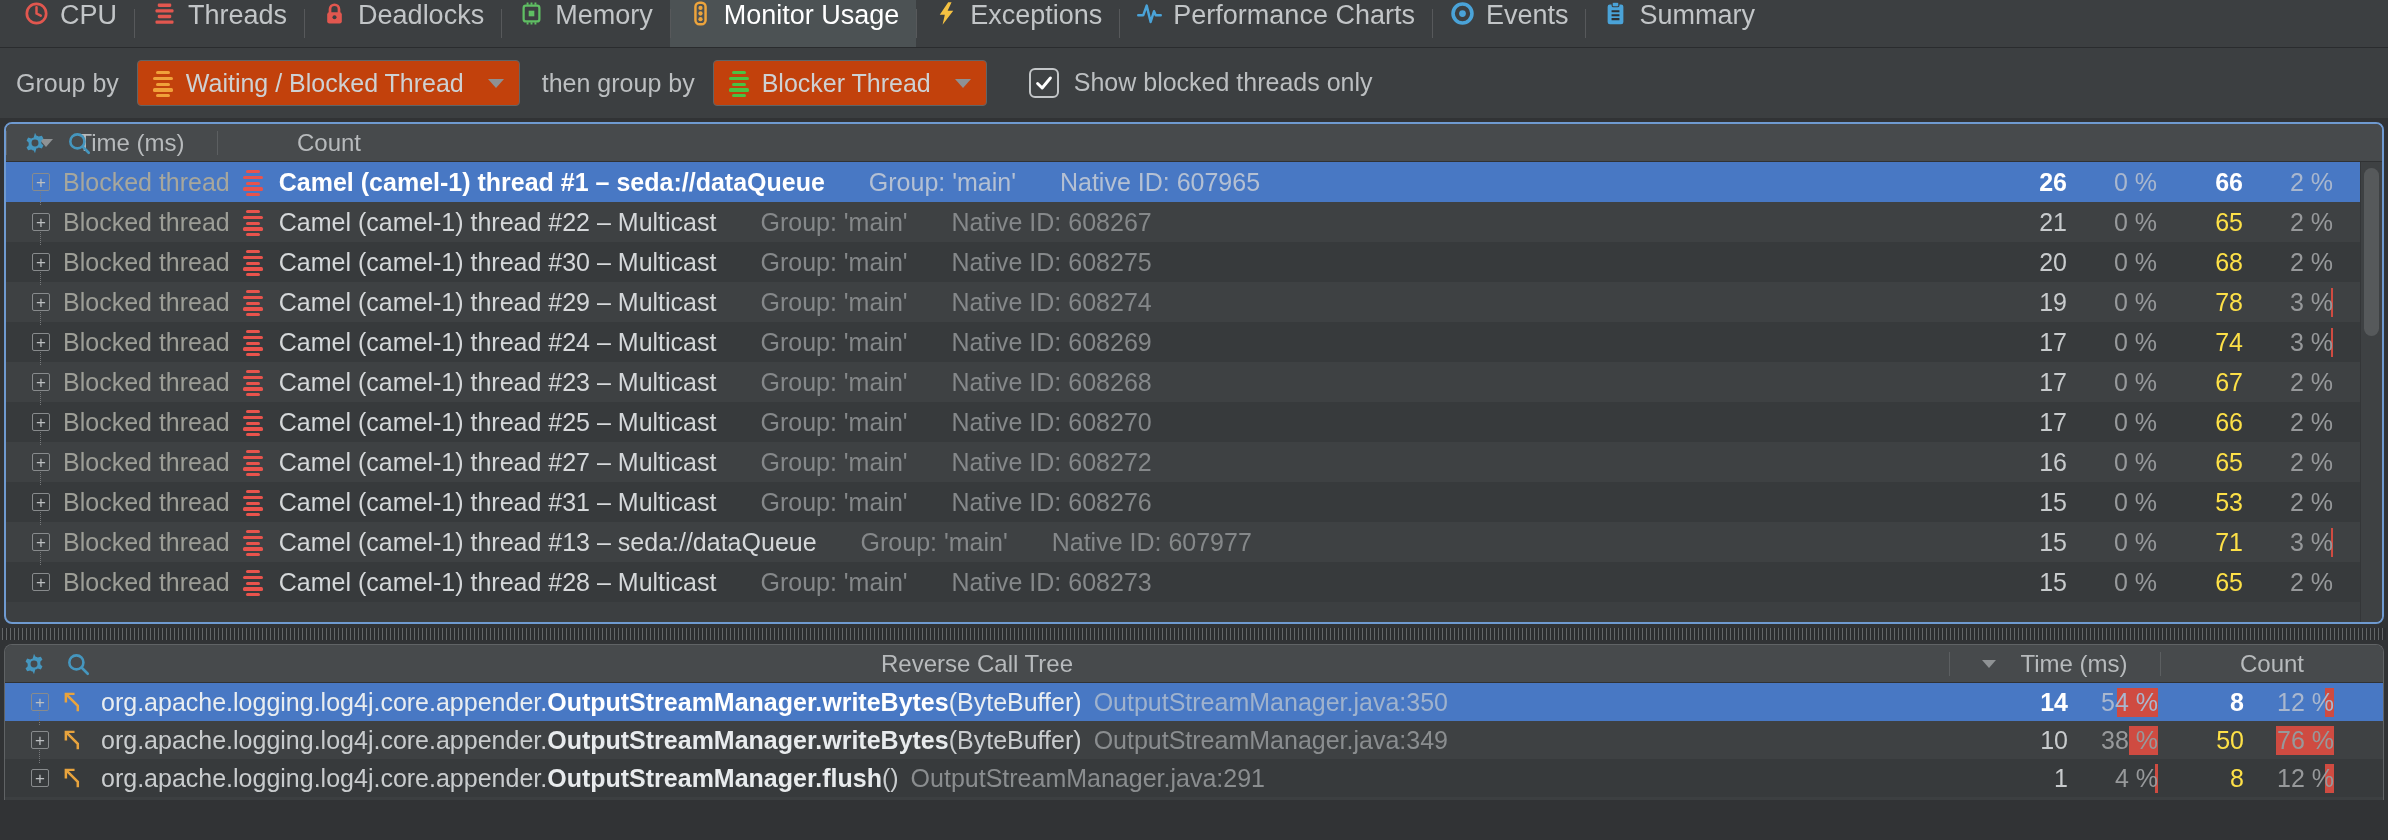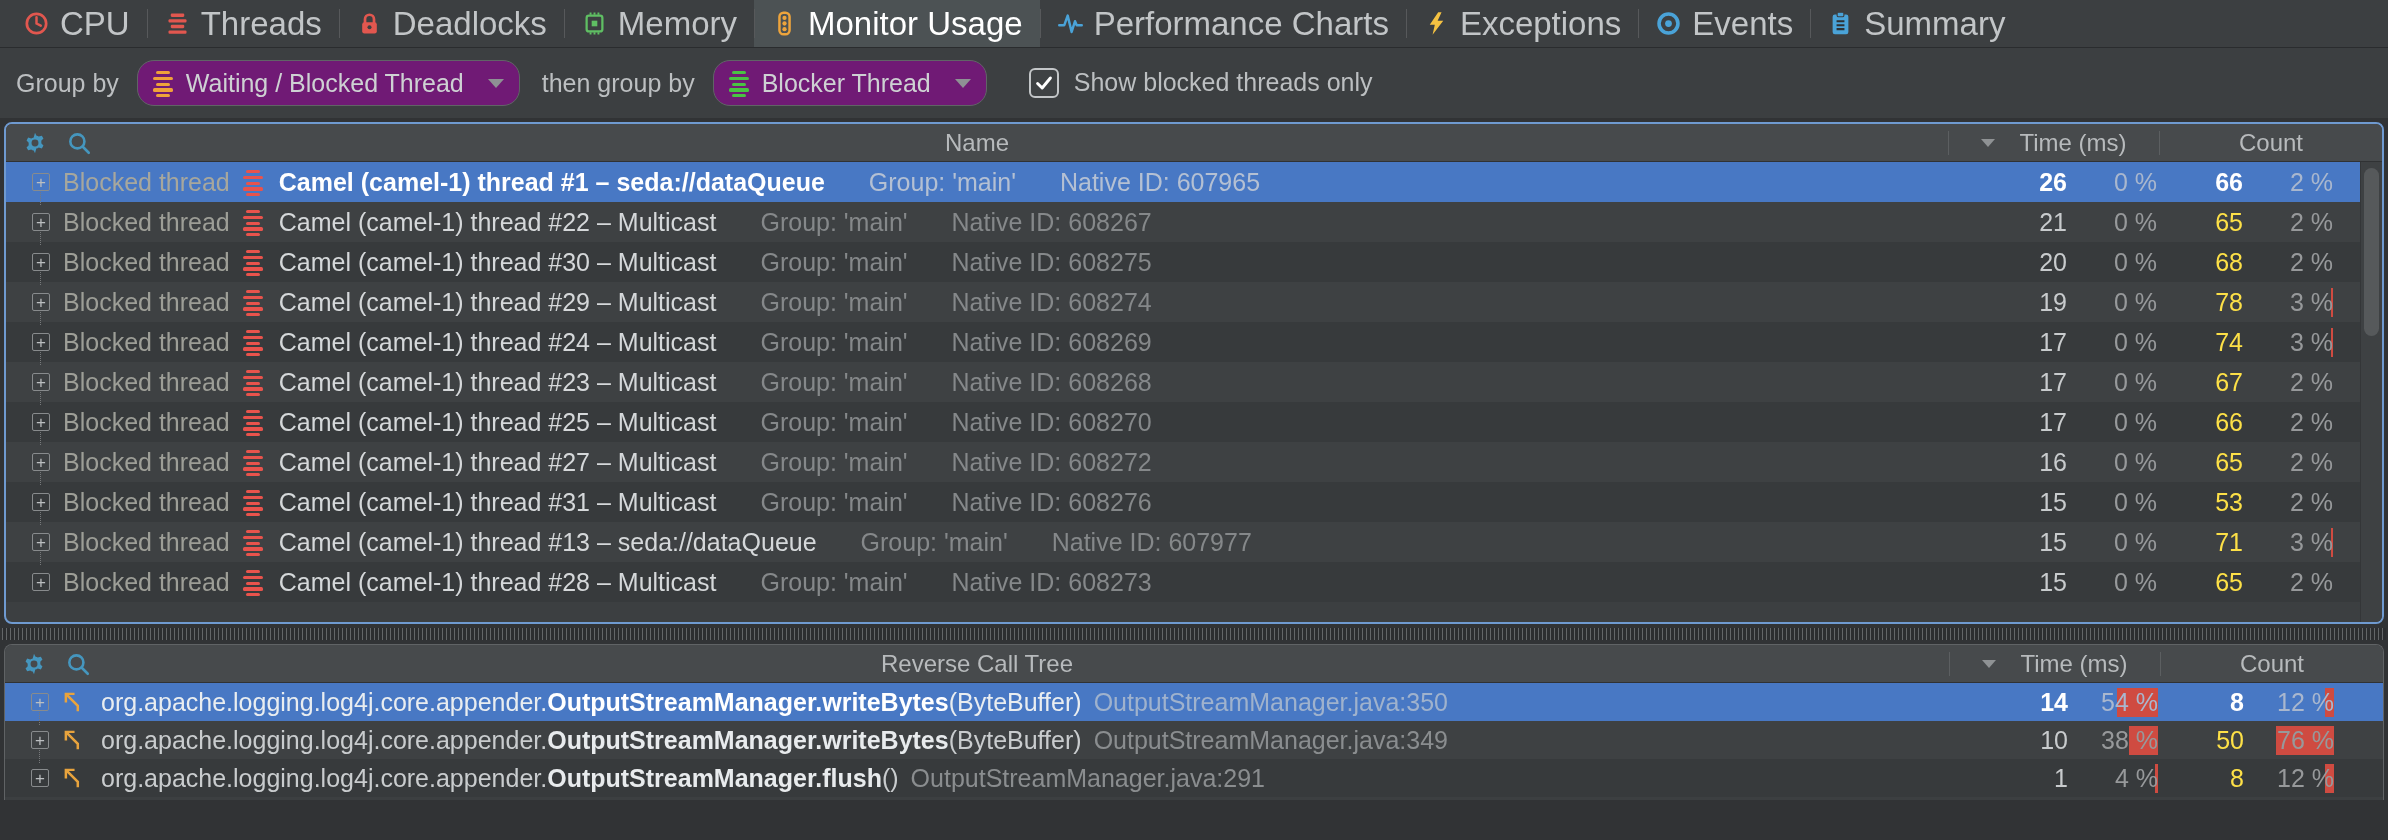--- a/index.html
+++ b/index.html
@@ -2,33 +2,33 @@
 <html><head>
 <meta charset="utf-8">
 <style>
   * { box-sizing: border-box; }
   html,body { margin:0; padding:0; width:2388px; height:840px; overflow:hidden;
     background:#313335; font-family:"Liberation Sans","DejaVu Sans",sans-serif; }
 
   
   .toolbar { height:48px; display:flex; align-items:stretch; background:#3c3f41;
     border-bottom:1px solid #2a2c2e; padding-left:6px; }
-  .tab { display:flex; align-items:center; gap:10px; padding:0 17px; font-size:33px;
+  .tab { display:flex; gap:10px; padding:0 17px; font-size:27px;
     color:#c2c5c7; position:relative; cursor:default; white-space:nowrap; }
   .tab + .tab::before { content:''; position:absolute; left:0; top:9px; bottom:9px;
     width:1px; background:#57595b; }
   .tab.selected { background:#4c5254; color:#ffffff; }
   .ticon { width:27px; height:27px; flex:none; display:block; }
   .ticon svg { width:100%; height:100%; display:block; }
 
   
   .groupbar { height:70px; display:flex; align-items:center; background:#3c3f41;
     padding-left:16px; font-size:25px; color:#bcbfc1; }
-  .dropdown { display:flex; align-items:center; height:46px; background:#701a75;
-    border:1px solid #606466; border-radius:17px; padding:0 15px; margin-left:18px;
+  .dropdown { display:flex; align-items:center; height:46px; background:#c2410c;
+    border:1px solid #606466; border-radius:4px; padding:0 15px; margin-left:18px;
     color:#ced1d3; gap:12px; white-space:nowrap; }
   .dd-arrow { width:0; height:0; border-left:8px solid transparent;
     border-right:8px solid transparent; border-top:9px solid #8e9194; margin-left:12px; }
   .bars { display:inline-block; width:21px; flex:none; }
   .bars b { display:block; height:3.4px; border-radius:1.5px; margin:2.4px auto 0;
     background:currentColor; }
   .bars b:nth-child(odd) { width:14px; }
   .bars b:nth-child(even) { width:20px; }
   .orange { color:#f0a13a; } .green { color:#49c343; } .red { color:#e9534c; }
   .thenlbl { margin-left:22px; }
@@ -158,33 +158,33 @@
           <rect x="7.5" y="2.5" width="9" height="19" rx="3.6" fill="none" stroke="#eda43c" stroke-width="2.2"></rect>
           <circle cx="12" cy="7" r="1.9" fill="#eda43c"></circle>
           <circle cx="12" cy="12" r="1.9" fill="#eda43c"></circle>
           <circle cx="12" cy="17" r="1.9" fill="#eda43c"></circle>
         </svg>
       </span>
       <span>Monitor Usage</span>
     </div>
     <div class="tab">
       <span class="ticon">
+        <svg viewBox="0 0 24 24">
+          <path d="M13.5 2 L6 13 h4.5 L8.5 22 L18 9.5 h-5 L16.5 2 Z" fill="#f5c242"></path>
+        </svg>
+      </span>
+      <span>Exceptions</span>
+    </div>
+    <div class="tab">
+      <span class="ticon">
         <svg viewBox="0 0 24 24" fill="none" stroke="#4aa3d8" stroke-width="2.2" stroke-linejoin="round" stroke-linecap="round">
           <path d="M2 13.5 h4.5 L9.5 5 L13 19.5 L16 10 l1.5 3.5 H22"></path>
         </svg>
       </span>
       <span>Performance Charts</span>
-    </div>
-    <div class="tab">
-      <span class="ticon">
-        <svg viewBox="0 0 24 24">
-          <path d="M13.5 2 L6 13 h4.5 L8.5 22 L18 9.5 h-5 L16.5 2 Z" fill="#f5c242"></path>
-        </svg>
-      </span>
-      <span>Exceptions</span>
     </div>
     <div class="tab">
       <span class="ticon">
         <svg viewBox="0 0 24 24">
           <circle cx="12" cy="12" r="8.4" fill="none" stroke="#4aa3d8" stroke-width="3.2"></circle>
           <circle cx="12" cy="12" r="3" fill="#4aa3d8"></circle>
         </svg>
       </span>
       <span>Events</span>
     </div>
@@ -244,21 +244,20 @@
             <circle cx="12" cy="12" r="3.2" fill="#474a4c"></circle>
           </svg>
       </span>
       <span class="hicon">
         <svg viewBox="0 0 24 24" fill="none" stroke="#4596be" stroke-width="2.4" stroke-linecap="round">
             <circle cx="10.5" cy="10.5" r="6.5"></circle>
             <path d="M15.5 15.5 L21 21"></path>
           </svg>
       </span>
     </span>
-    <span class="namehead">Name</span>
     <span class="hsep"></span>
     <span class="timehead">
       <span class="sort-tri"></span>
       <span>Time (ms)</span>
     </span>
     <span class="hsep"></span>
     <span class="counthead">Count</span>
   </div>
   <div id="thread-rows">
       <div class="row selected">

